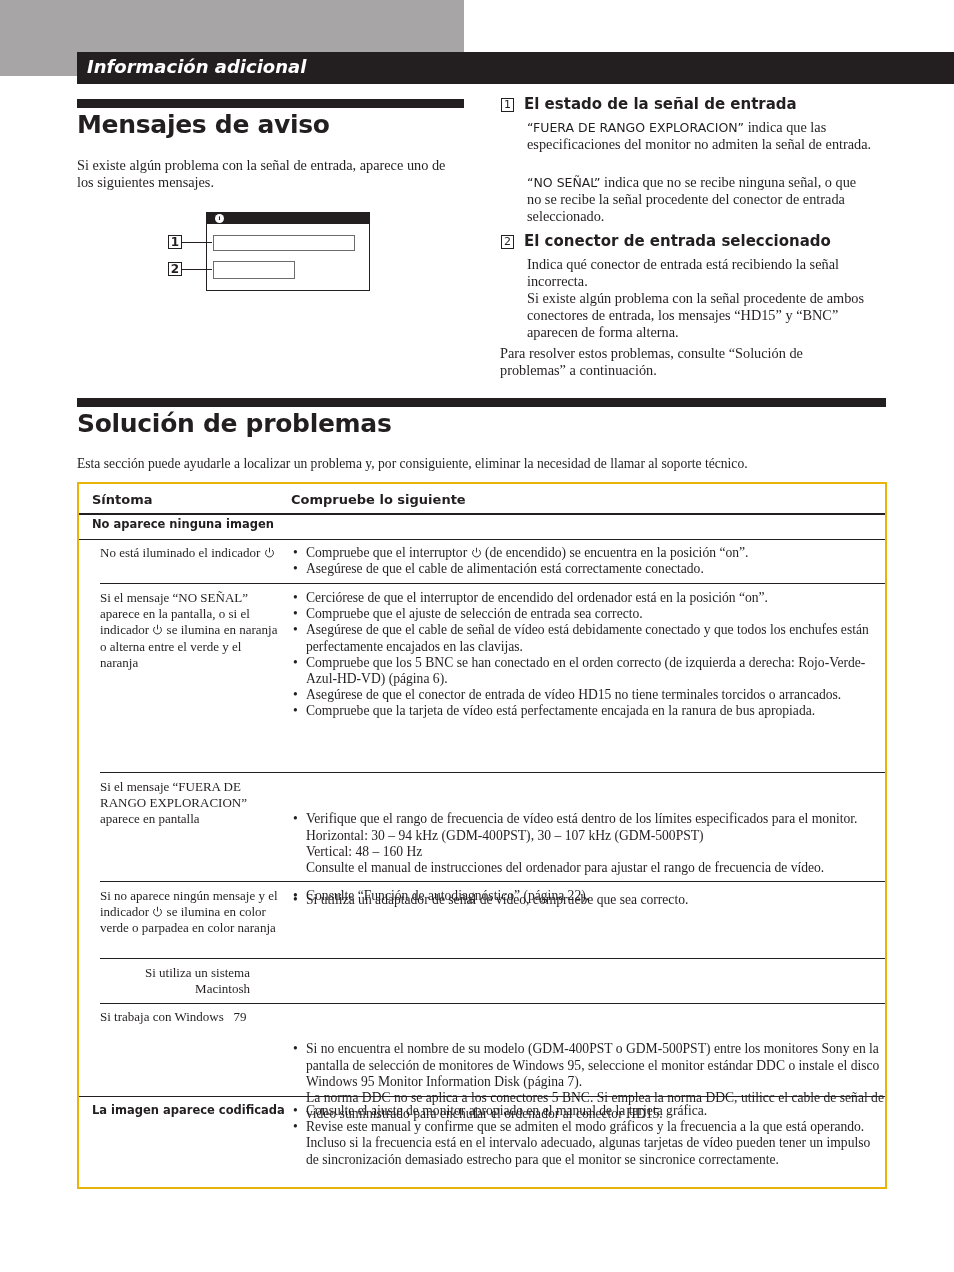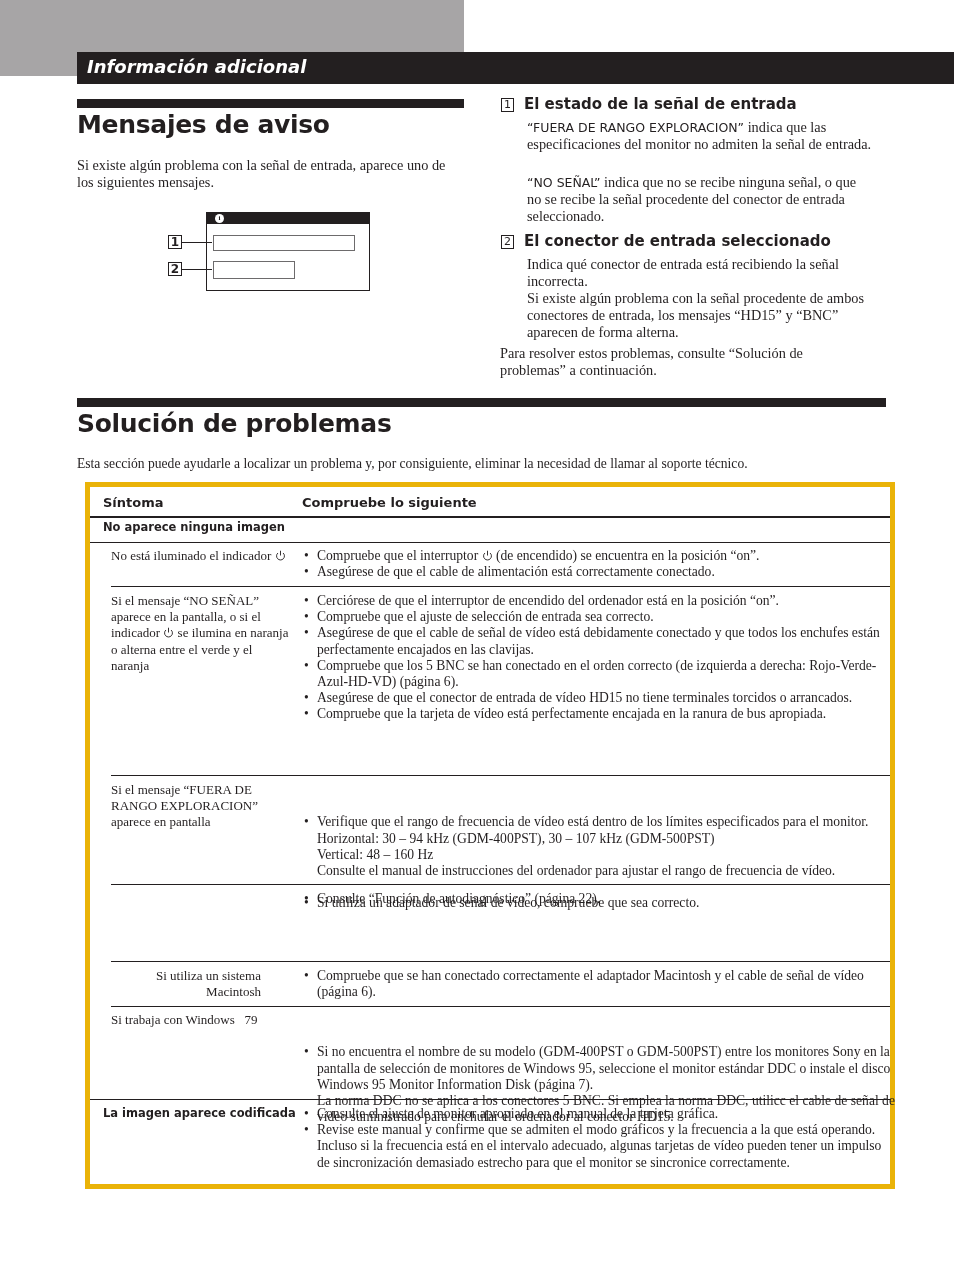--- a/index.html
+++ b/index.html
@@ -24,21 +24,21 @@
     .callout { position: absolute; width: 14px; height: 14px; border: 1px solid #231f20; box-sizing: border-box; font-size: 12px; line-height: 13px; text-align: center; font-weight: bold; background: #fff; }
     .leader { position: absolute; height: 1px; background: #231f20; }
 
     .num-box { display: inline-block; width: 13px; height: 14px; border: 1px solid #231f20; box-sizing: border-box; font-size: 11px; line-height: 12px; text-align: center; font-weight: normal; margin-right: 10px; vertical-align: 1px; }
     .item-head { position: absolute; font-weight: bold; font-size: 15px; }
     .b { font-family: "DejaVu Sans", sans-serif; font-weight: normal; font-size: 12.5px; }
 
     .rule-full { position: absolute; left: 77px; top: 398px; width: 809px; height: 9px; background: #231f20; }
 
     
-    .tbl { position: absolute; left: 77px; top: 482px; width: 810px; height: 707px; border: 5px solid #eab308; box-sizing: border-box; margin-left: 8px; }
+    .tbl { position: absolute; left: 77px; top: 482px; width: 810px; height: 707px; border: 2px solid #eab308; box-sizing: border-box; }
     .th { position: absolute; top: 8px; font-weight: bold; font-size: 13px; }
     .hline { position: absolute; left: 0; right: 0; height: 1.5px; background: #231f20; }
     .hline-in { position: absolute; left: 21px; right: 0; height: 1px; background: #231f20; }
     .cat { position: absolute; font-weight: bold; font-size: 11.5px; }
     .sym { position: absolute; left: 21px; width: 180px; font-size: 13px; line-height: 16.2px; }
     .chk { position: absolute; left: 212px; width: 595px; font-size: 13.6px; line-height: 16.2px; }
     .chk ul { margin: 0; padding: 0; list-style: none; }
     .chk li { position: relative; padding-left: 15px; }
     .chk li::before { content: "\2022"; position: absolute; left: 2px; top: 0; }
     .power { display: inline-block; width: 11px; height: 11px; vertical-align: -1px; }
@@ -138,33 +138,34 @@
     <ul>
       <li>Verifique que el rango de frecuencia de vídeo está dentro de los límites especificados para el monitor.
 Horizontal: 30 – 94 kHz (GDM-400PST), 30 – 107 kHz (GDM-500PST)
 Vertical: 48 – 160 Hz
 Consulte el manual de instrucciones del ordenador para ajustar el rango de frecuencia de vídeo.</li>
       <li>Si utiliza un adaptador de señal de vídeo, compruebe que sea correcto.</li>
     </ul>
   </div>
   <div class="hline-in" style="top:397px;"></div>
 
+  <div class="sym" style="top:404px;">
+    <span>Si no aparece ningún mensaje y el indicador </span><svg class="power" viewBox="0 0 12 12">
+        <path d="M3.2 3.3 A4.3 4.3 0 1 0 8.8 3.3" fill="none" stroke="#231f20" stroke-width="1"></path>
+        <line x1="6" y1="0.8" x2="6" y2="6" stroke="#231f20" stroke-width="1"></line>
+      </svg><span> se ilumina en color verde o parpadea en color naranja</span>
+  </div>
   <div class="chk" style="top:404px;">
     <ul>
       <li>Consulte “Función de autodiagnóstico” (página 22).</li>
     </ul>
   </div>
   <div class="hline-in" style="top:474px;"></div>
 
   <div class="sym" style="top:481px; width:150px;text-align:right;">Si utiliza un sistema Macintosh</div>
-  <div class="chk" style="top:481px;">
-    <ul>
-      <li>Compruebe que se han conectado correctamente el adaptador Macintosh y el cable de señal de vídeo (página 6).</li>
-    </ul>
-  </div>
   <div class="hline-in" style="top:519px;"></div>
 
   <div class="sym" style="top:525px; white-space:pre;">Si trabaja con Windows   79</div>
   <div class="chk" style="top:525px; white-space:pre-line;">
     <ul>
       <li>Si no encuentra el nombre de su modelo (GDM-400PST o GDM-500PST) entre los monitores Sony en la pantalla de selección de monitores de Windows 95, seleccione el monitor estándar DDC o instale el disco Windows 95 Monitor Information Disk (página 7).
 La norma DDC no se aplica a los conectores 5 BNC. Si emplea la norma DDC, utilicc el cable de señal de vídeo suministrado para enchufar el ordenador al conector HD15.</li>
     </ul>
   </div>
   <div class="hline" style="top:612px; height:1px;"></div>

